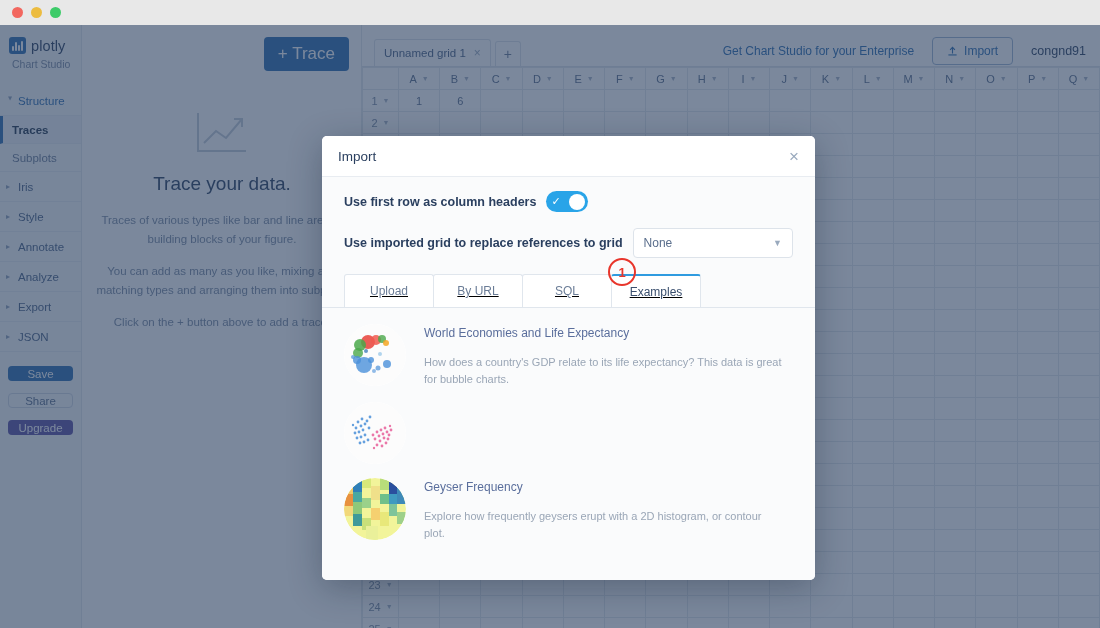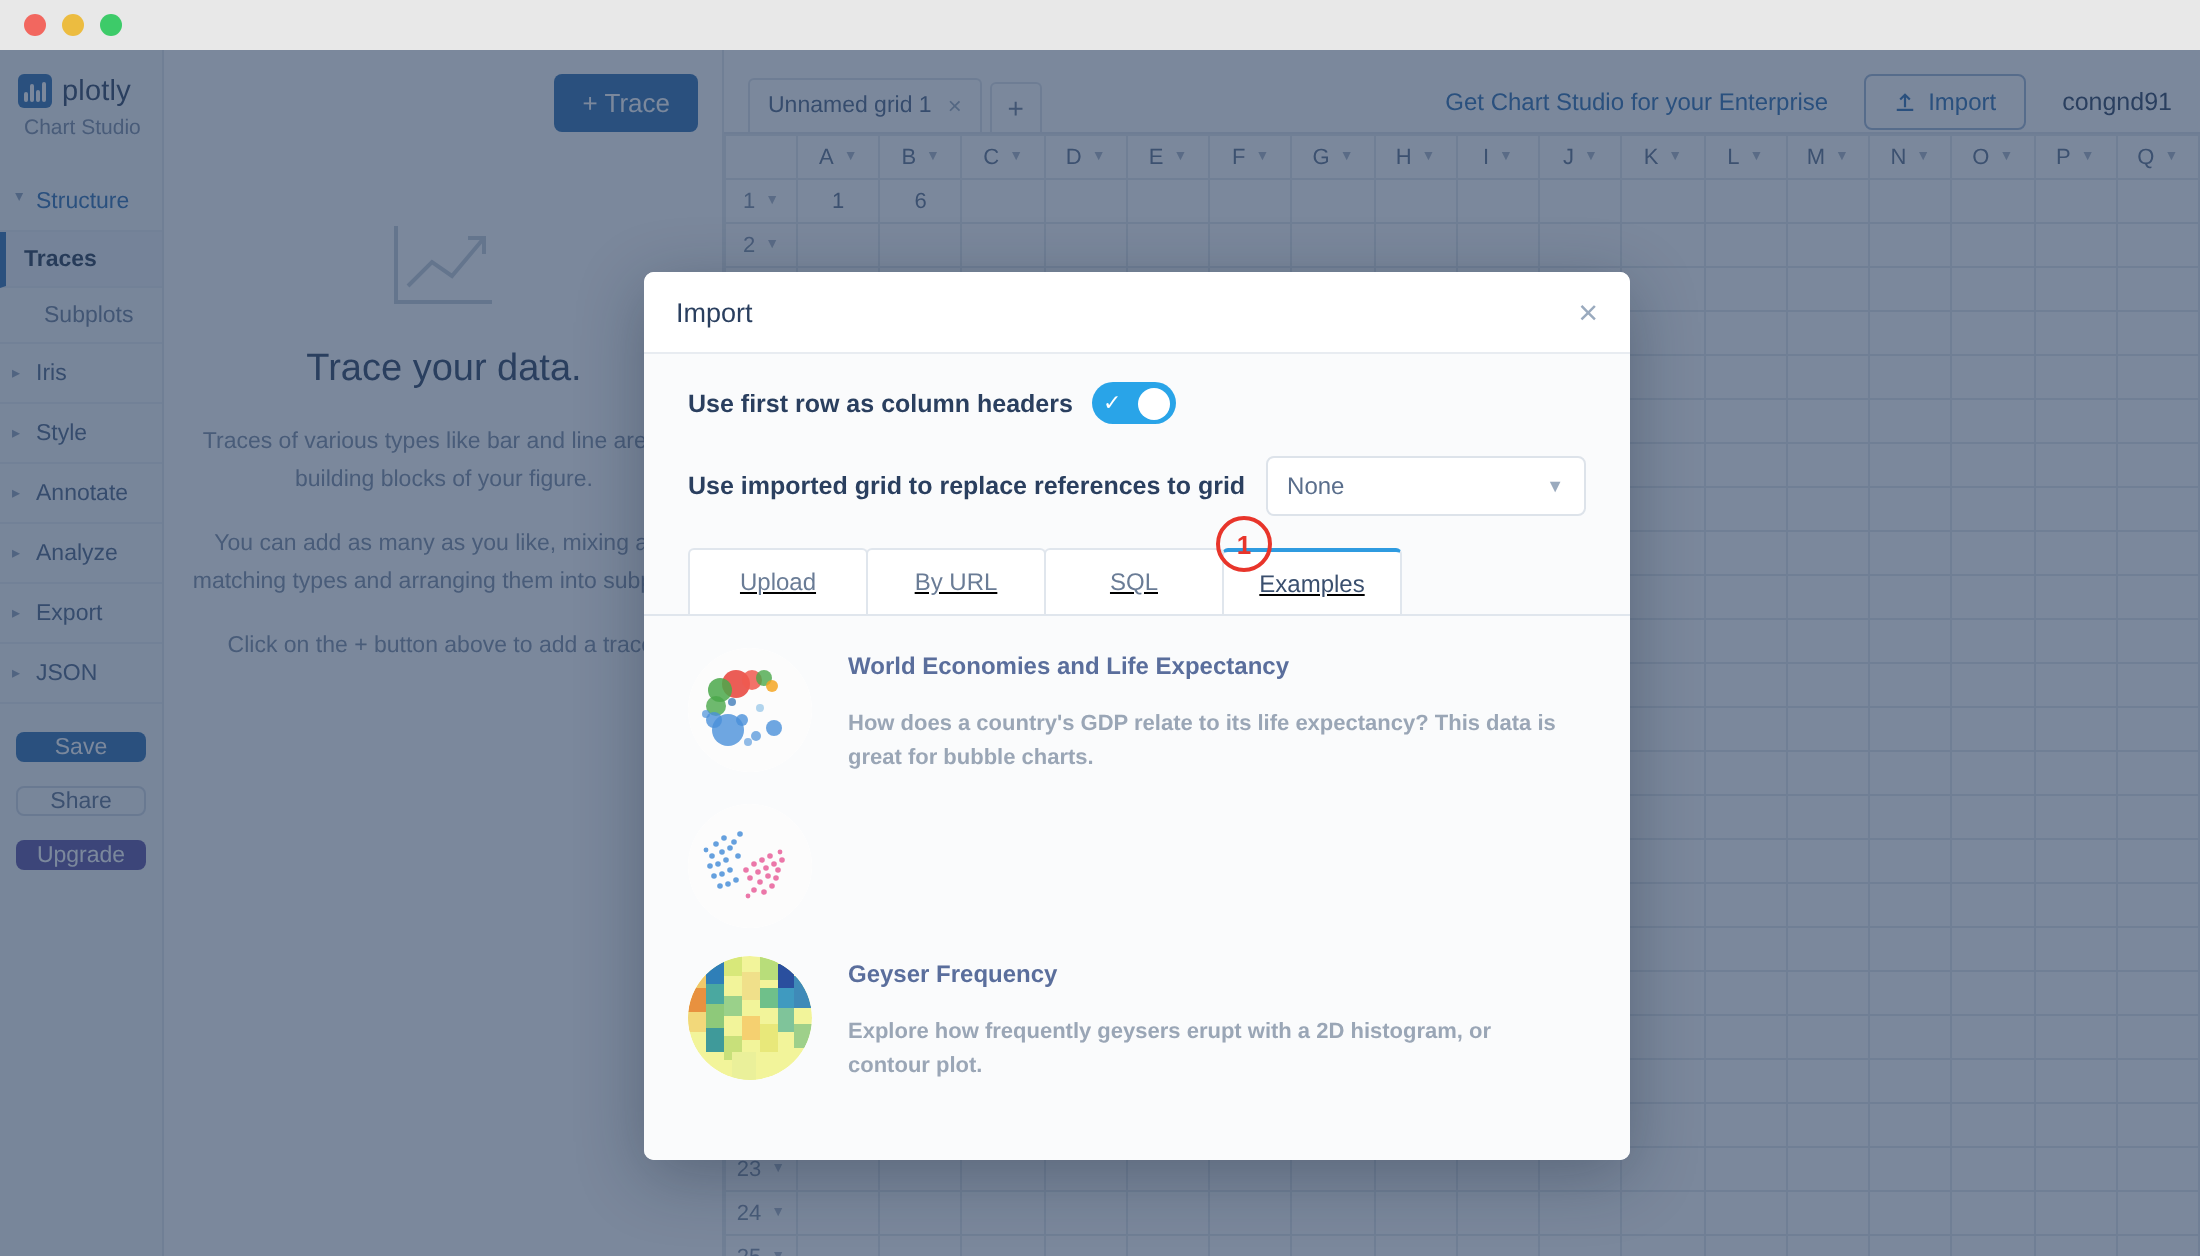--- a/index.html
+++ b/index.html
@@ -49,21 +49,21 @@
   .side-group {
     display: flex; align-items: center; gap: 4px;
     height: 30px; padding-left: 6px;
     font-size: 11.5px; color: #4a6285;
     border-bottom: 1px solid #e8ecf1;
   }
   .side-group.open { color: #2a6cb0; }
   .chev { font-size: 8px; color: #8fa0b8; display: inline-block; width: 8px; }
   .chev.down { transform: rotate(90deg); }
   .side-item {
-    height: 28px; display: flex; align-items: center; padding-left: 22px;
+    height: 28px; display: flex; align-items: center; padding-left: 12px;
     font-size: 11.5px; color: #6a7c96; border-bottom: 1px solid #e8ecf1;
   }
   .side-item.active {
     color: #22364f; background: #eef2f6;
     border-left: 3px solid #2a6cb0; padding-left: 9px; font-weight: 600;
   }
   .side-btns { margin-top: 14px; padding: 0 8px; display: flex; flex-direction: column; gap: 12px; }
   .sbtn {
     height: 15px; border-radius: 4px; font-size: 11.5px;
     display: flex; align-items: center; justify-content: center;
@@ -72,21 +72,21 @@
   .sbtn.share { background: transparent; color: #5a6e8c; border: 1px solid #cfd8e3; }
   .sbtn.upgrade { background: #5a4fa3; color: #fff; }
 
   
   .canvas {
     position: absolute; top: 0; left: 82px; width: 280px; height: 603px;
     background: #fff; border-right: 1px solid #e3e8ed;
   }
   .trace-btn {
     position: absolute; top: 12px; right: 12px;
-    background: #2a6cb0; color: #fff; font-size: 13px;
+    background: #2a6cb0; color: #fff; font-size: 17px;
     padding: 7px 14px; border-radius: 4px;
   }
   .empty {
     position: absolute; top: 86px; left: 0; width: 280px;
     text-align: center; padding: 0 14px;
   }
   .empty-ico { color: #c3ccd8; margin-bottom: 14px; }
   .empty-title { font-size: 19px; color: #2a3f5f; margin-bottom: 16px; }
   .empty p { font-size: 11.5px; color: #7b8ba3; line-height: 1.65; margin-bottom: 13px; }
 
@@ -167,21 +167,21 @@
     width: 90px; height: 33px; background: #fff;
     border: 1px solid #e0e6ed; border-bottom: none;
     display: flex; align-items: center; justify-content: center;
     font-size: 12px; color: #6a7c96; margin-right: -1px;
     border-radius: 3px 3px 0 0;
   }
   .tab.active {
     color: #3a4f6e; border-top: 2px solid #2f9be0;
     background: #fff; position: relative; z-index: 2;
   }
-  .panel { background: #fafbfc; height: 285px; padding: 16px 22px 0 22px; overflow: hidden; font-weight: bold; }
+  .panel { background: #fafbfc; height: 285px; padding: 16px 22px 0 22px; overflow: hidden; }
   .ex { display: flex; gap: 18px; margin-bottom: 14px; }
   .thumb {
     width: 62px; height: 62px; border-radius: 50%; flex-shrink: 0;
     overflow: hidden; background: #fff;
   }
   .ex-body { padding-top: 2px; }
   .ex-title { font-size: 12px; color: #5a6e9c; margin-bottom: 14px; }
   .ex-desc { font-size: 11px; color: #9aa6b6; line-height: 1.55; max-width: 360px; }
 
   

